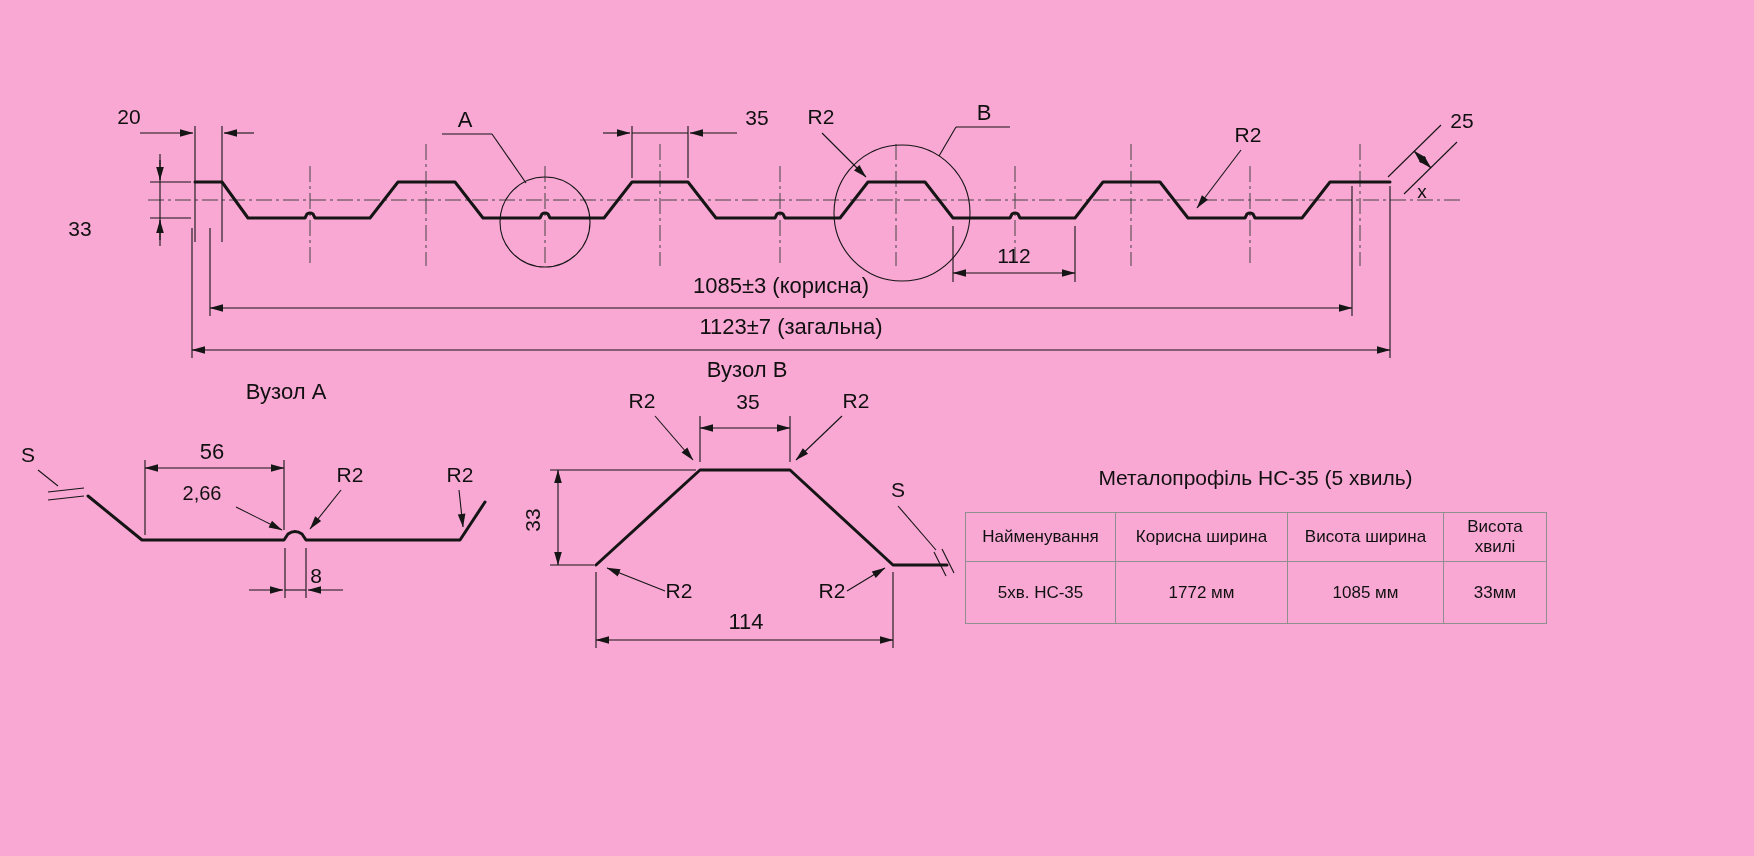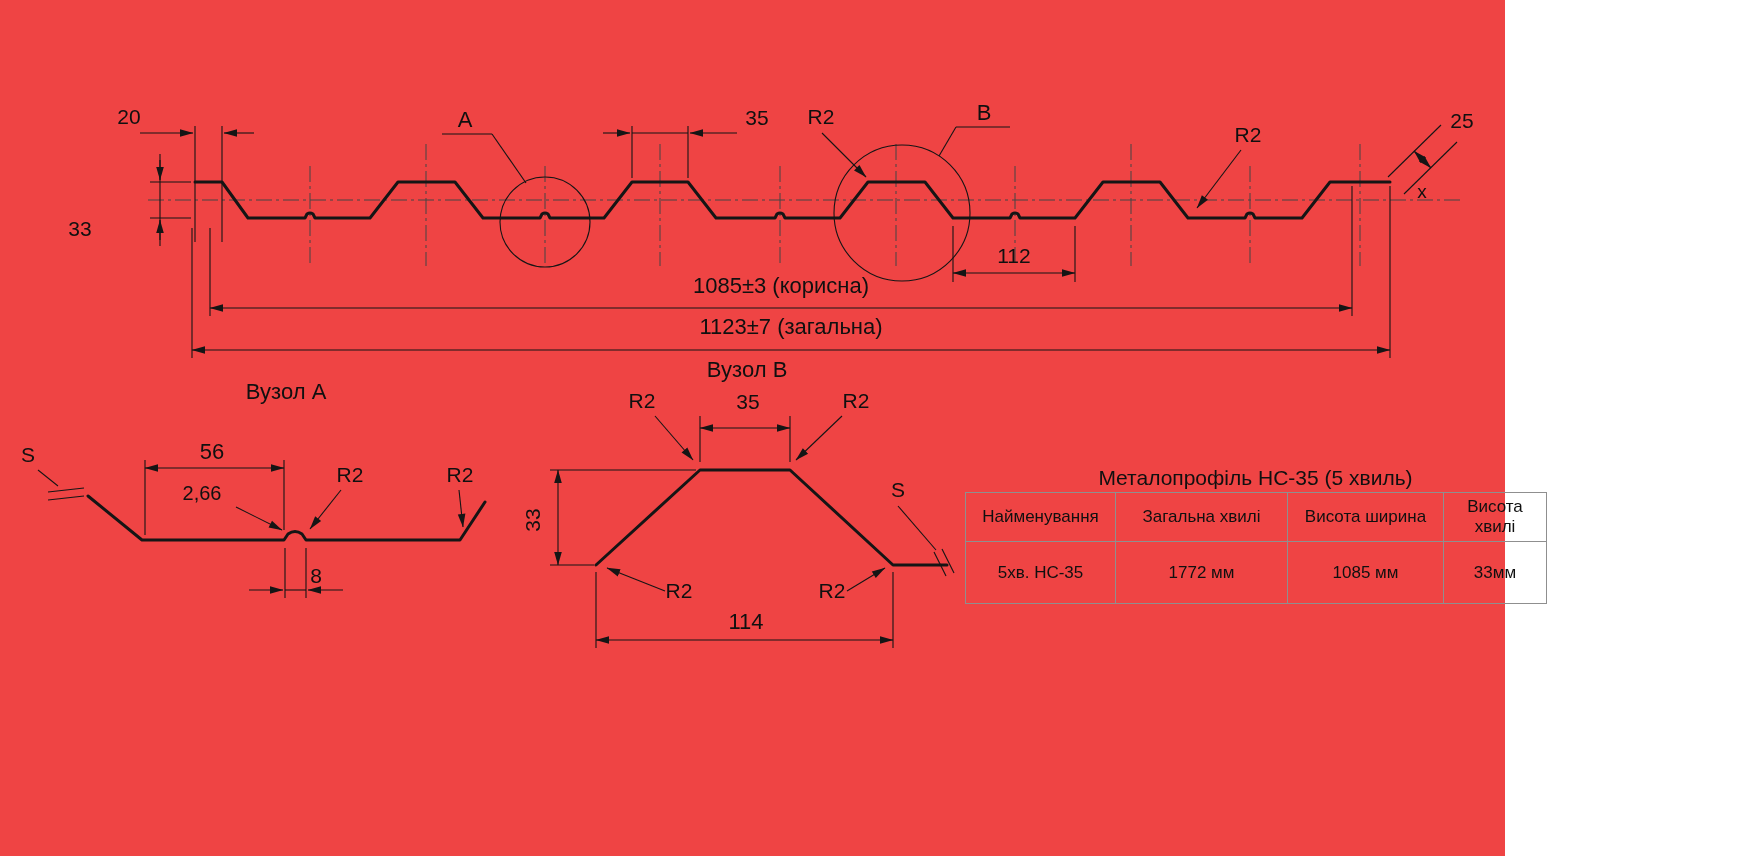--- a/index.html
+++ b/index.html
@@ -1,29 +1,29 @@
 <!DOCTYPE html>
 <html><head>
 <meta charset="utf-8">
 <style>
   html,body{margin:0;padding:0;background:#ffffff;}
   body{width:1754px;height:856px;overflow:hidden;font-family:"Liberation Sans",sans-serif;}
-  .stage{position:relative;width:1505px;height:856px;background:#ef4444;}
+  .stage{position:relative;width:1754px;height:856px;background:#f9a8d4;}
   svg.drawing{position:absolute;left:0;top:0;}
   .profile{fill:none;stroke:#151515;stroke-width:3;stroke-linejoin:round;stroke-linecap:round;}
   .dim line{stroke:#151515;stroke-width:1.1;fill:none;}
   .dim circle{fill:none;stroke:#151515;stroke-width:1.1;}
   .cl line{stroke:#454545;stroke-width:1;stroke-dasharray:16 4 3 4;}
   text{font-family:"Liberation Sans",sans-serif;fill:#101010;font-size:21px;}
   .big{font-size:22px;}
   .small{font-size:20px;}
   .xlbl{font-size:19px;}
   
   .spec{position:absolute;left:965px;top:466px;width:581px;}
-  .spec-title{text-align:center;font-size:21px;color:#101010;margin:0 0 2px 0;}
+  .spec-title{text-align:center;font-size:21px;color:#101010;margin:0 0 22px 0;}
   .spec table{width:100%;border-collapse:collapse;table-layout:fixed;}
   .spec th,.spec td{border:1px solid #8f8f8f;text-align:center;vertical-align:middle;
     font-weight:400;font-size:17px;color:#101010;padding:2px 4px;}
   .spec th{height:44px;}
   .spec td{height:57px;}
 </style>
 </head>
 <body>
 
 <div class="stage">
@@ -235,21 +235,21 @@
   <table>
     <colgroup>
       <col style="width:150px">
           <col style="width:172px">
           <col style="width:156px">
           <col style="width:103px">
     </colgroup>
     <tbody>
           <tr>
       <th>Найменування</th>
-      <th>Загальна хвилі</th>
+      <th>Корисна ширина</th>
       <th>Висота ширина</th>
       <th>Висота хвилі</th>
     </tr>
     <tr>
       <td>5хв. НС-35</td>
       <td>1772 мм</td>
       <td>1085 мм</td>
       <td>33мм</td>
     </tr>
   </tbody>

